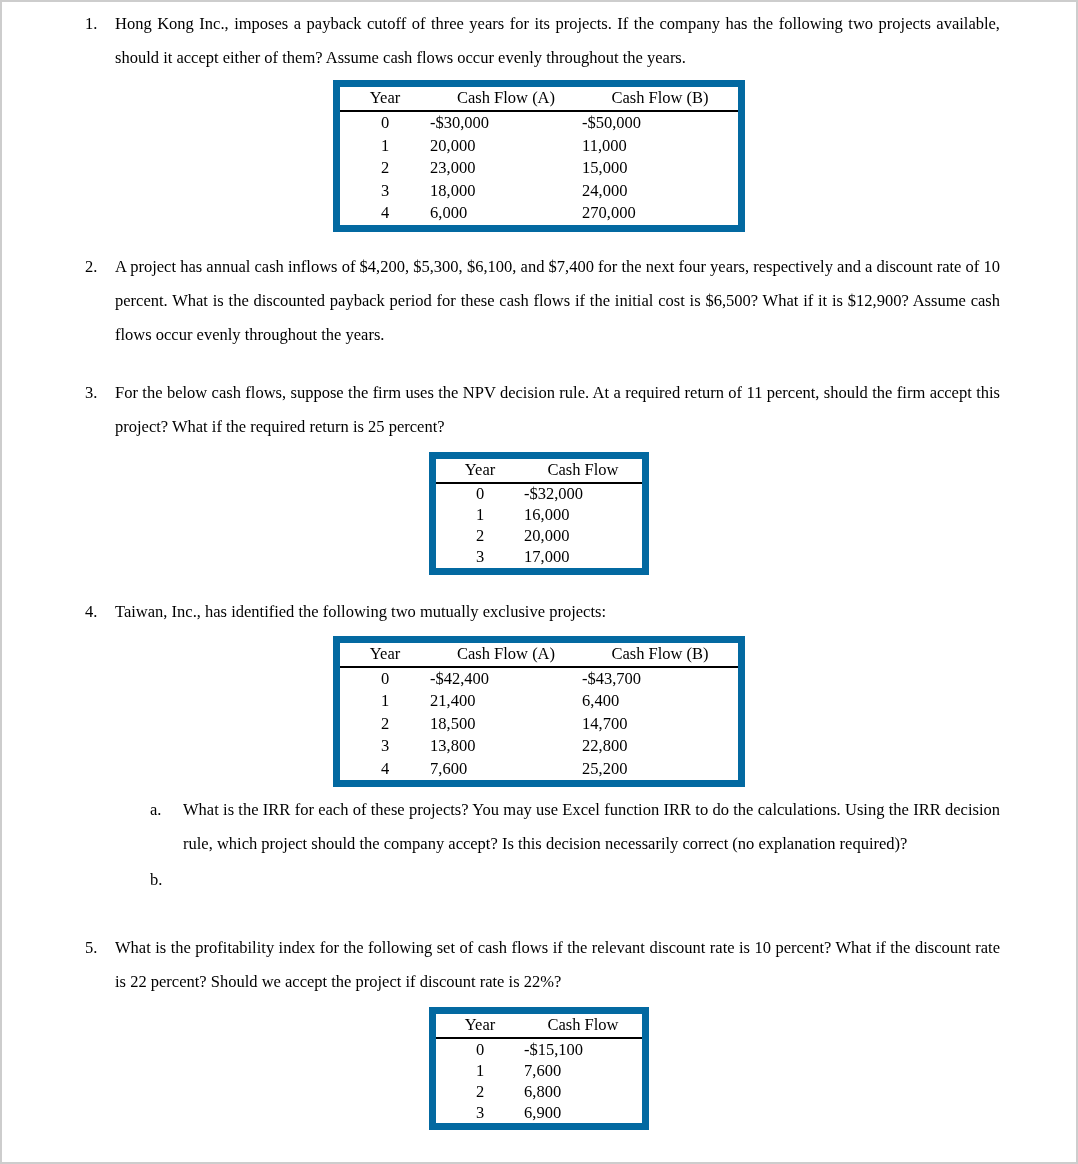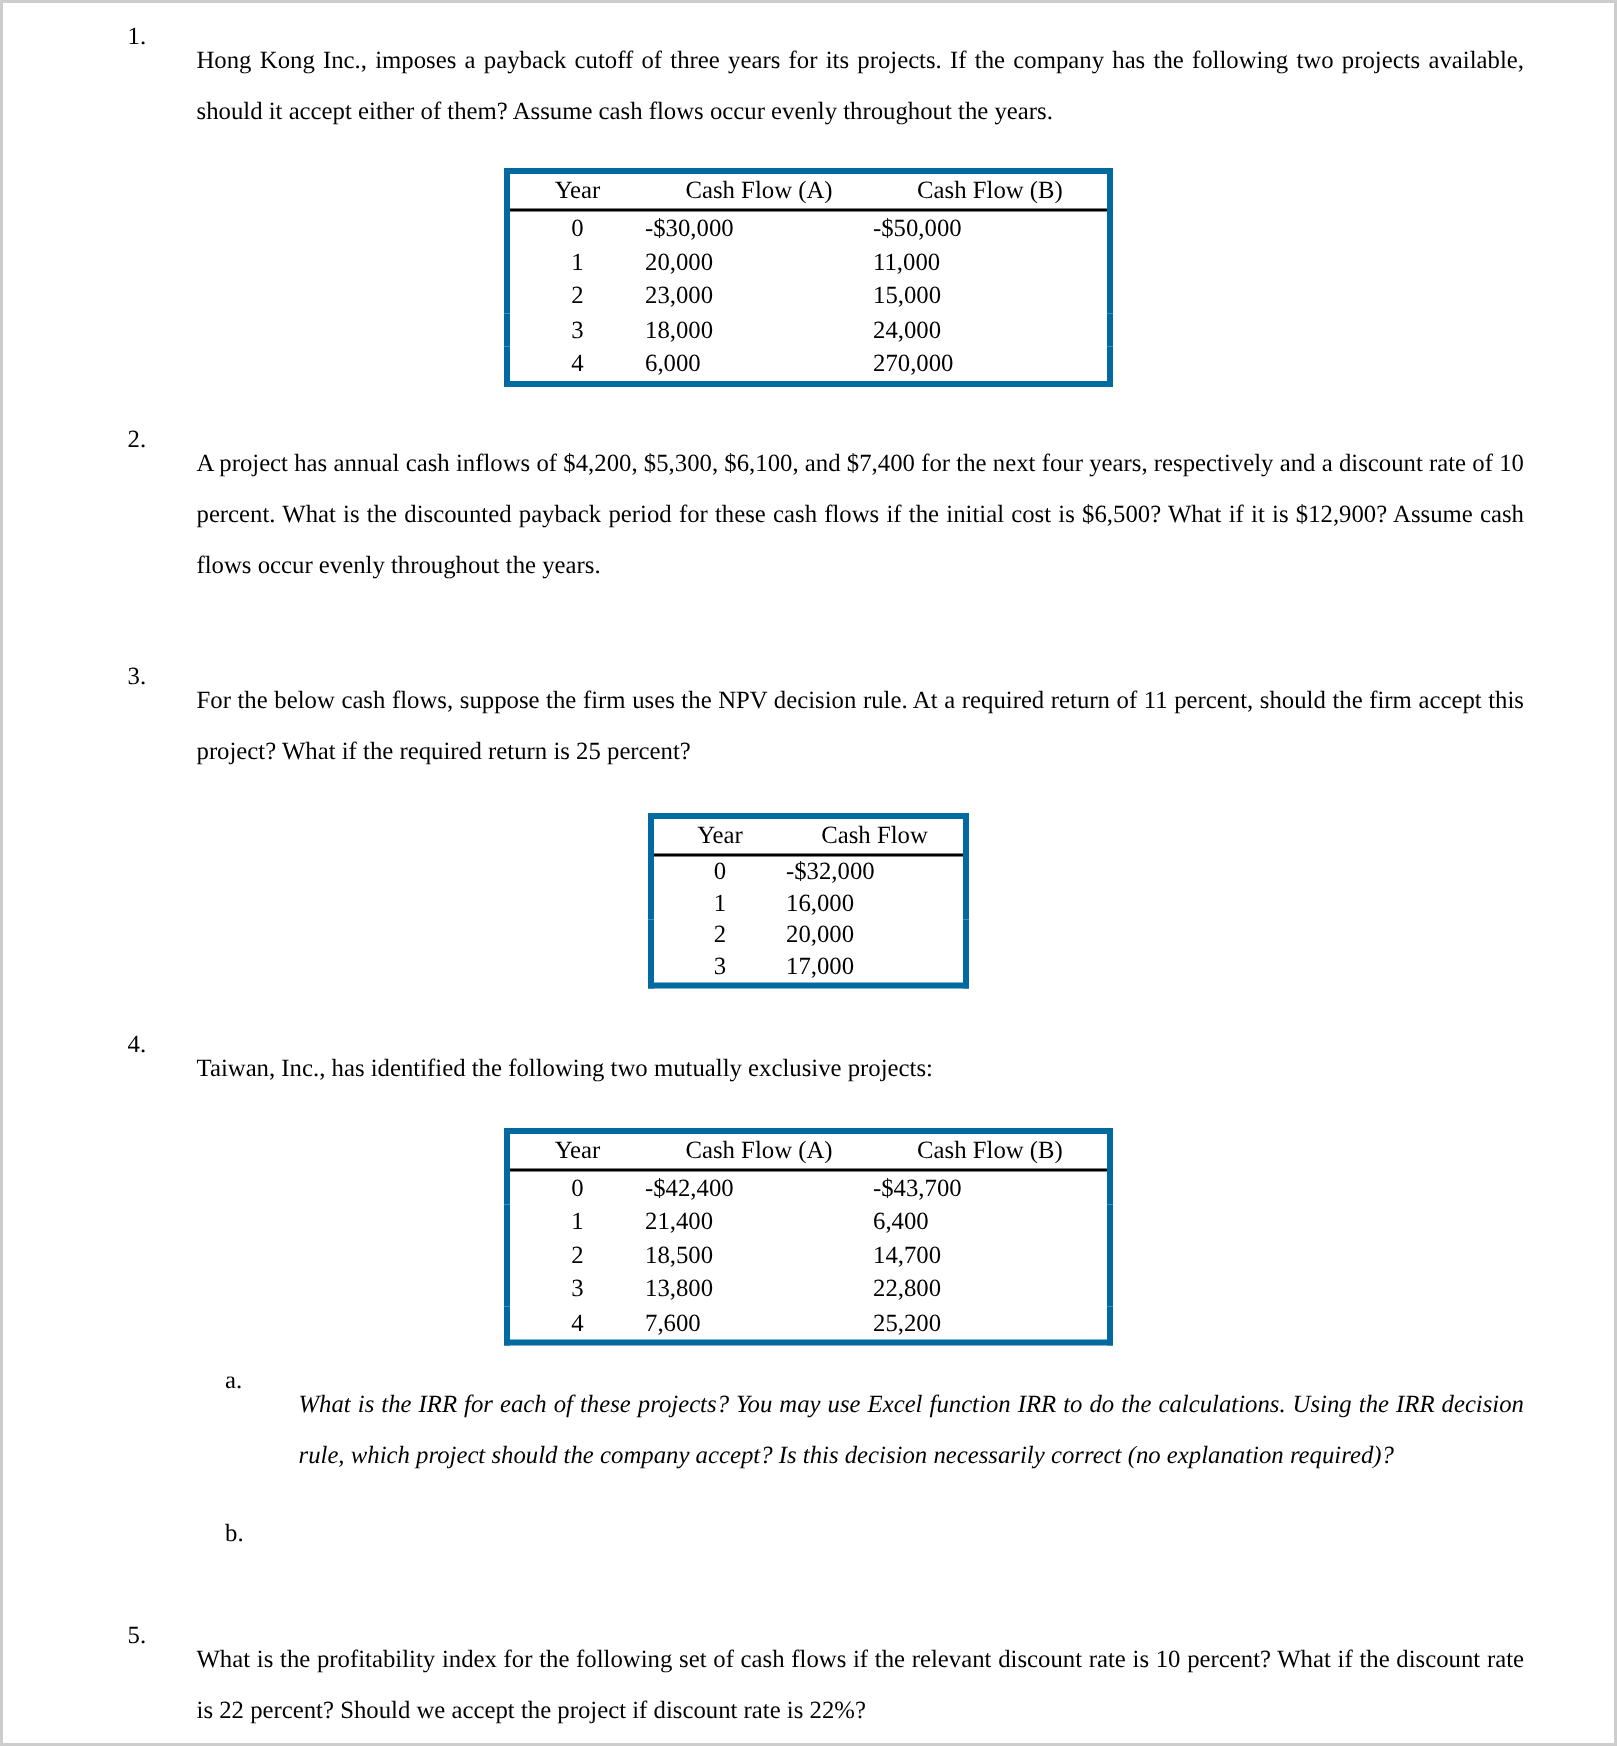--- a/index.html
+++ b/index.html
@@ -18,30 +18,30 @@
   .q { display: flex; line-height: 34px; }
   .qnum {
     flex: none;
     margin-left: 83px;
     width: 30px;
     text-align: left;
   }
   .qtext {
     width: 885px;
     text-align: justify;
-    margin: 16px;
+    margin: 0;
   }
   .sub .qnum { margin-left: 148px; width: 33px; }
-  .sub .qtext { width: 817px; font-style: italic; }
+  .sub .qtext { width: 817px; }
 
   .cf-table {
     border-collapse: collapse;
     margin-left: auto;
     margin-right: auto;
-    border: 4px solid #0369a1;
+    border: 7px solid #0369a1;
     font-size: 16.5px;
     table-layout: fixed;
   }
   .cf-table th {
     font-weight: 400;
     text-align: center;
     border-bottom: 2px solid #000000;
     height: 20px;
     padding: 1px 0 2px 0;
   }

